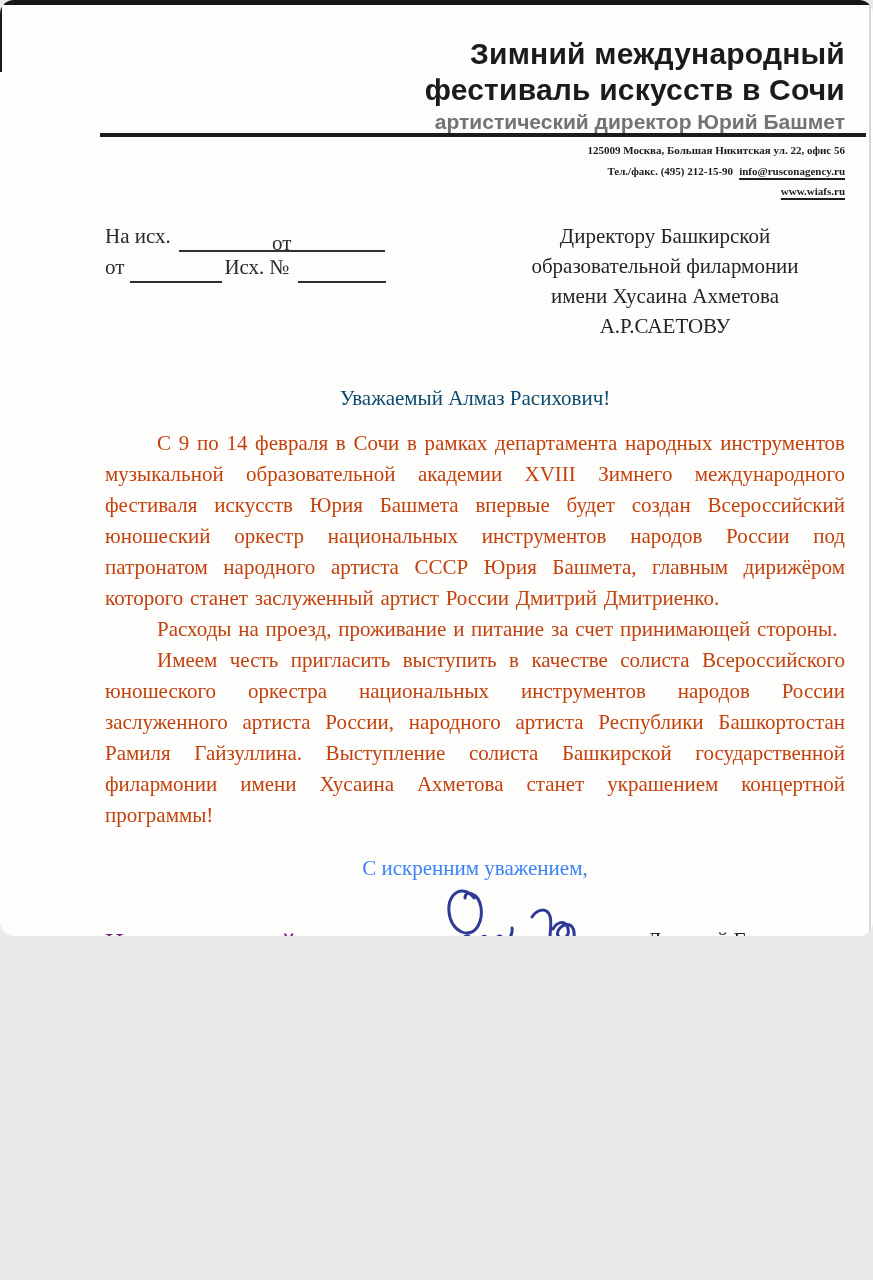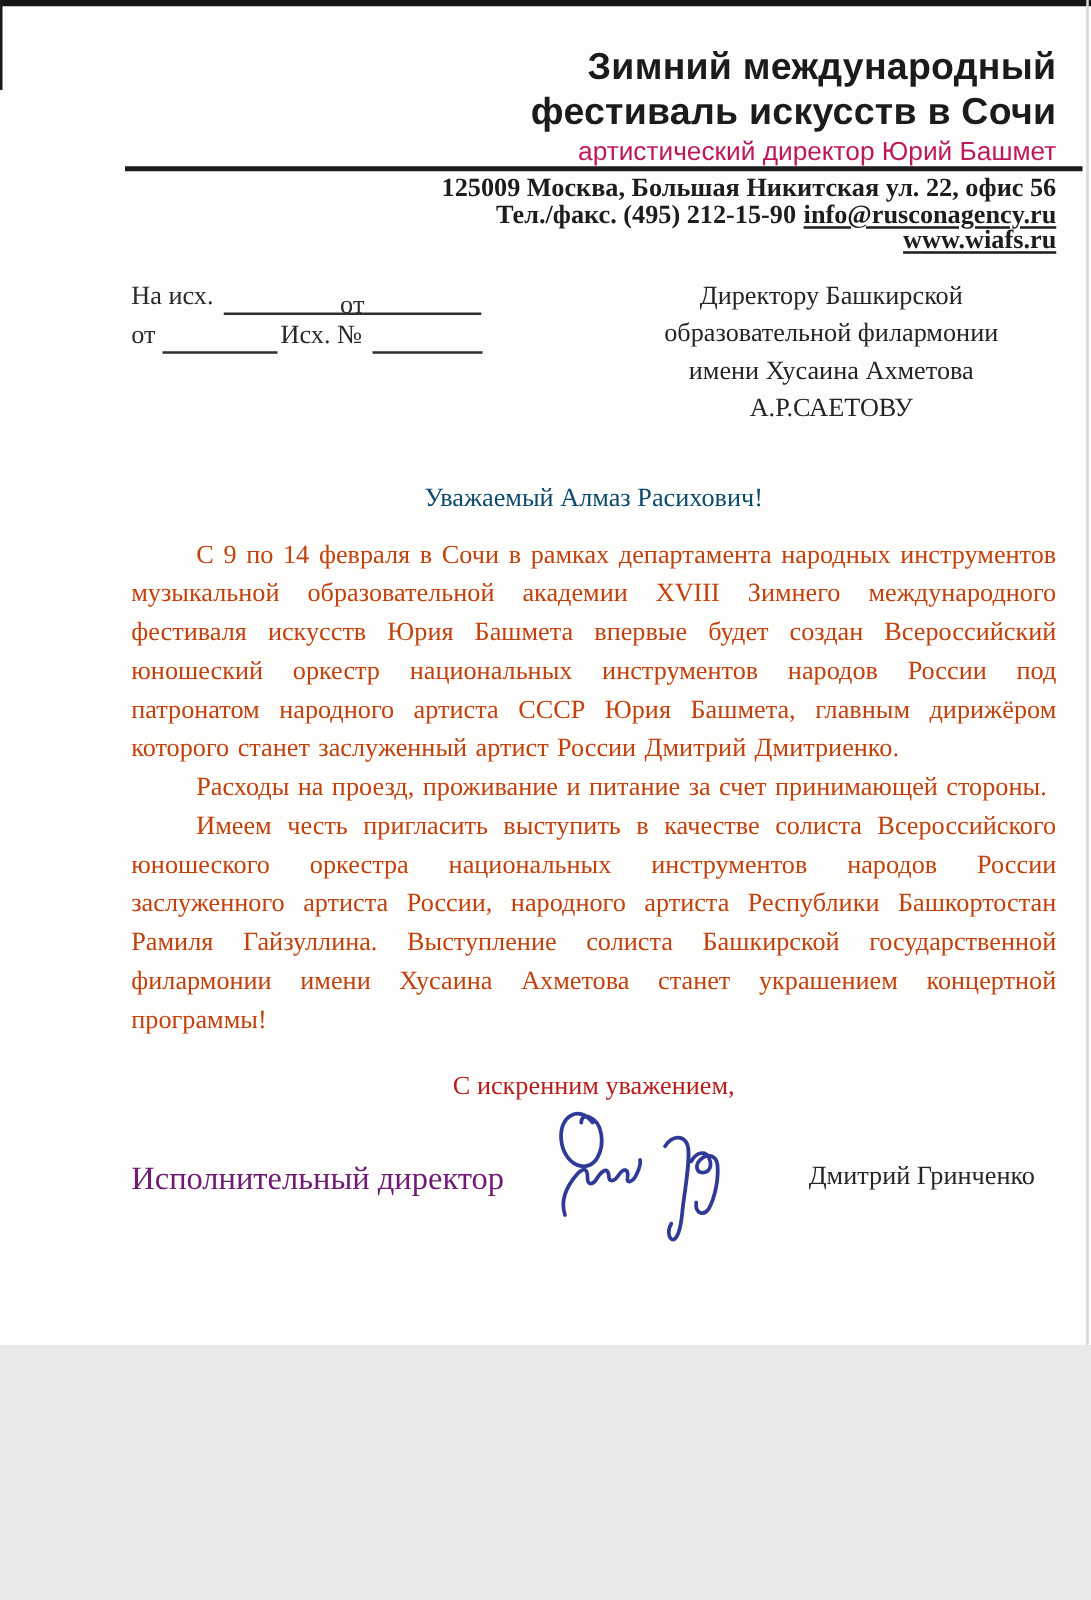--- a/index.html
+++ b/index.html
@@ -1,40 +1,40 @@
 <!DOCTYPE html>
 <html><head>
 <meta charset="utf-8">
 <style>
   html,body{margin:0;padding:0;background:#e9e9e9;}
   .page{
-    position:relative;width:873px;height:1076px;margin:0 auto;
+    position:relative;width:873px;height:936px;margin:0 auto;
     background:#fdfdfc;overflow:hidden;
-    font-family:"Liberation Serif", serif;color:#242424;
+    font-family:"Liberation Serif", serif;color:#242424;border-radius:14px;
   }
   
   .scan-top-bar{position:absolute;left:0;top:0;width:873px;height:5px;background:#161616;}
   .scan-left-edge{position:absolute;left:0;top:0;width:2px;height:72px;background:#1a1a1a;}
   .scan-right-edge{position:absolute;right:2px;top:0;width:2px;height:1280px;background:#d8d8d5;}
 
   
   .letterhead{position:absolute;top:36px;right:28px;text-align:right;}
   .lh-title{
     font-family:"Liberation Sans", sans-serif;font-weight:bold;
     font-size:30px;line-height:36px;color:#1b1b1b;letter-spacing:0.2px;
   }
   .lh-subtitle{
-    font-family:"Liberation Sans", sans-serif;font-weight:normal;
-    font-size:21px;line-height:25px;color:#be185d;margin-top:1px;
+    font-family:"Liberation Sans", sans-serif;font-weight:bold;
+    font-size:21px;line-height:25px;color:#737373;margin-top:1px;
   }
   .lh-rule{position:absolute;left:100px;top:133px;width:766px;height:4px;background:#1c1c1c;}
   .lh-contacts{
     position:absolute;top:140px;right:28px;text-align:right;
     font-family:"Liberation Serif", serif;font-weight:bold;
-    font-size:21px;line-height:20.5px;color:#1d1d1d;
+    font-size:11px;line-height:20.5px;color:#1d1d1d;
   }
   .u{text-decoration:underline;text-underline-offset:3px;text-decoration-thickness:1.5px;}
   .gap{margin-right:6px;}
 
   
   .ref-block{position:absolute;left:105px;top:221px;font-size:21px;line-height:31px;color:#2a2a2a;}
   .ref-row{white-space:nowrap;}
   .uline{display:inline-block;border-bottom:2px solid #2f2f2f;height:22px;vertical-align:bottom;text-align:center;}
   .uline-a{width:92px;margin:0 2px 0 6px;}
   .uline-b{width:88px;margin-left:8px;}
@@ -48,21 +48,21 @@
 
   
   .salutation{position:absolute;left:105px;top:386px;width:740px;text-align:center;font-size:21px;color:#0c4a6e;}
 
   
   .body-text{position:absolute;left:105px;top:428px;width:740px;}
   .body-text p{
     margin:0;font-size:21px;line-height:31px;text-align:justify;
     text-indent:52px;color:#c2410c;word-spacing:1.5px;
   }
-  .closing{position:absolute;left:105px;top:856px;width:740px;text-align:center;font-size:21px;color:#b91c1c;}
+  .closing{position:absolute;left:105px;top:856px;width:740px;text-align:center;font-size:21px;color:#3b82f6;}
 
   
   .sig-title{position:absolute;left:105px;top:928px;font-size:26px;color:#701a75;}
   .sig-name{position:absolute;right:45px;top:928px;font-size:21px;color:#262626;}
   .sig-image{position:absolute;left:440px;top:880px;width:150px;height:135px;}
 </style>
 </head>
 <body>
 
 <div class="page">

